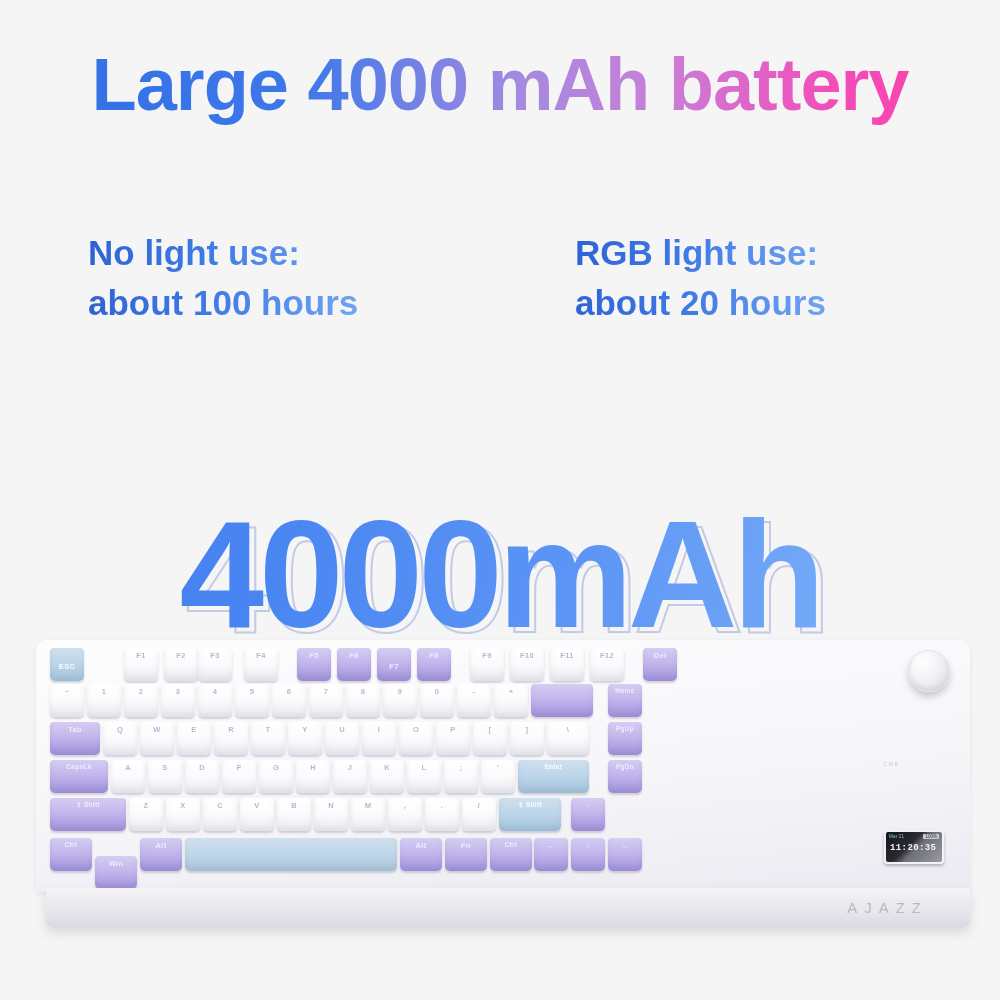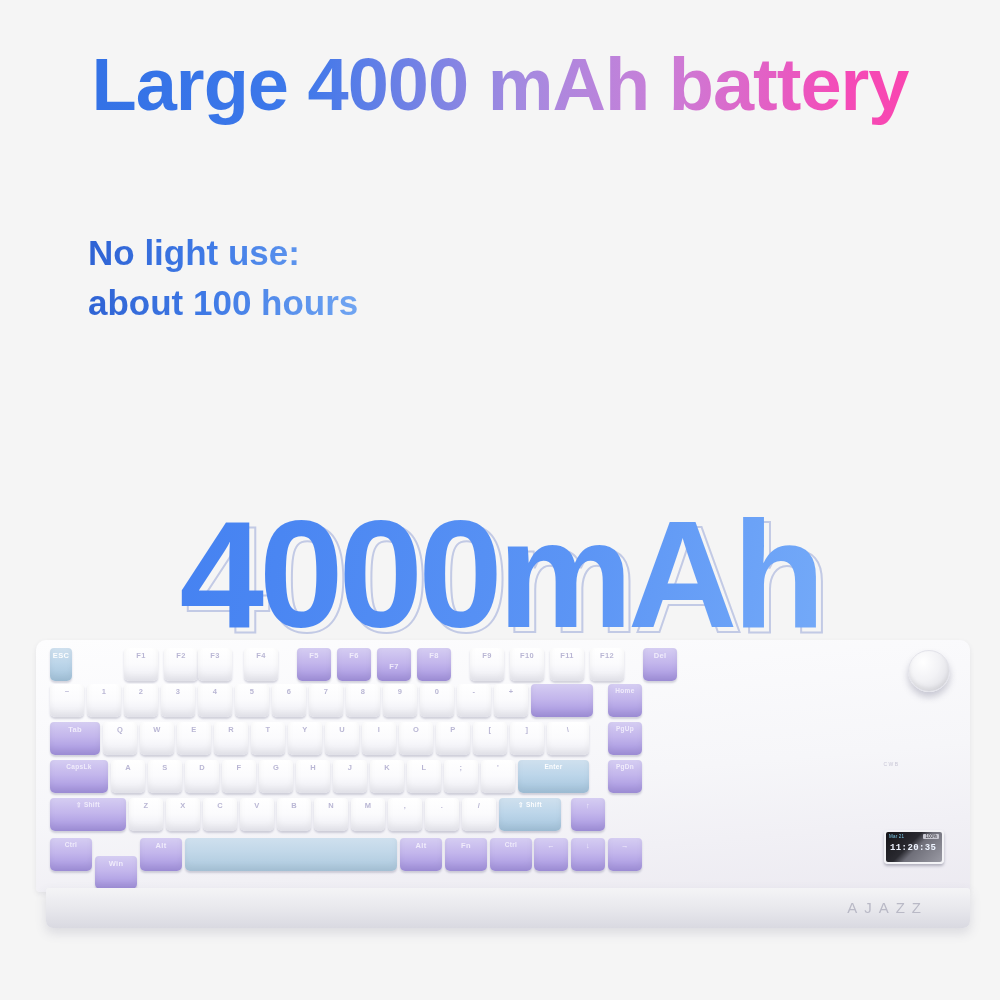--- a/index.html
+++ b/index.html
@@ -130,33 +130,37 @@
 
 <div class="stage">
 
   <div class="headline">Large 4000 mAh battery</div>
 
   <div class="subrow">
     <div class="sub sub-left">
       <span class="l1">No light use:</span>
       <span class="l2">about 100 hours</span>
     </div>
+    <div class="sub sub-right">
+      <span class="l1">RGB light use:</span>
+      <span class="l2">about 20 hours</span>
+    </div>
   </div>
 
   <div class="bigwrap">
     <div class="big shadow">4000mAh</div>
     <div class="big fill">4000mAh</div>
   </div>
 
   <div class="kb">
     <div class="kb-top">
       <div class="plate">
 
         <div class="row r0">
-            <div class="key k-blue" style="left: 0px; width: 22px;">
+            <div class="key k-blue" style="left: 0px; width: 34px; align-items: center;">
               <span class="legend">ESC</span>
             </div>
             <div class="key k-white" style="left: 74px; width: 34px;">
               <span class="legend">F1</span>
             </div>
             <div class="key k-white" style="left: 114px; width: 34px;">
               <span class="legend">F2</span>
             </div>
             <div class="key k-white" style="left: 148px; width: 34px;">
               <span class="legend">F3</span>

